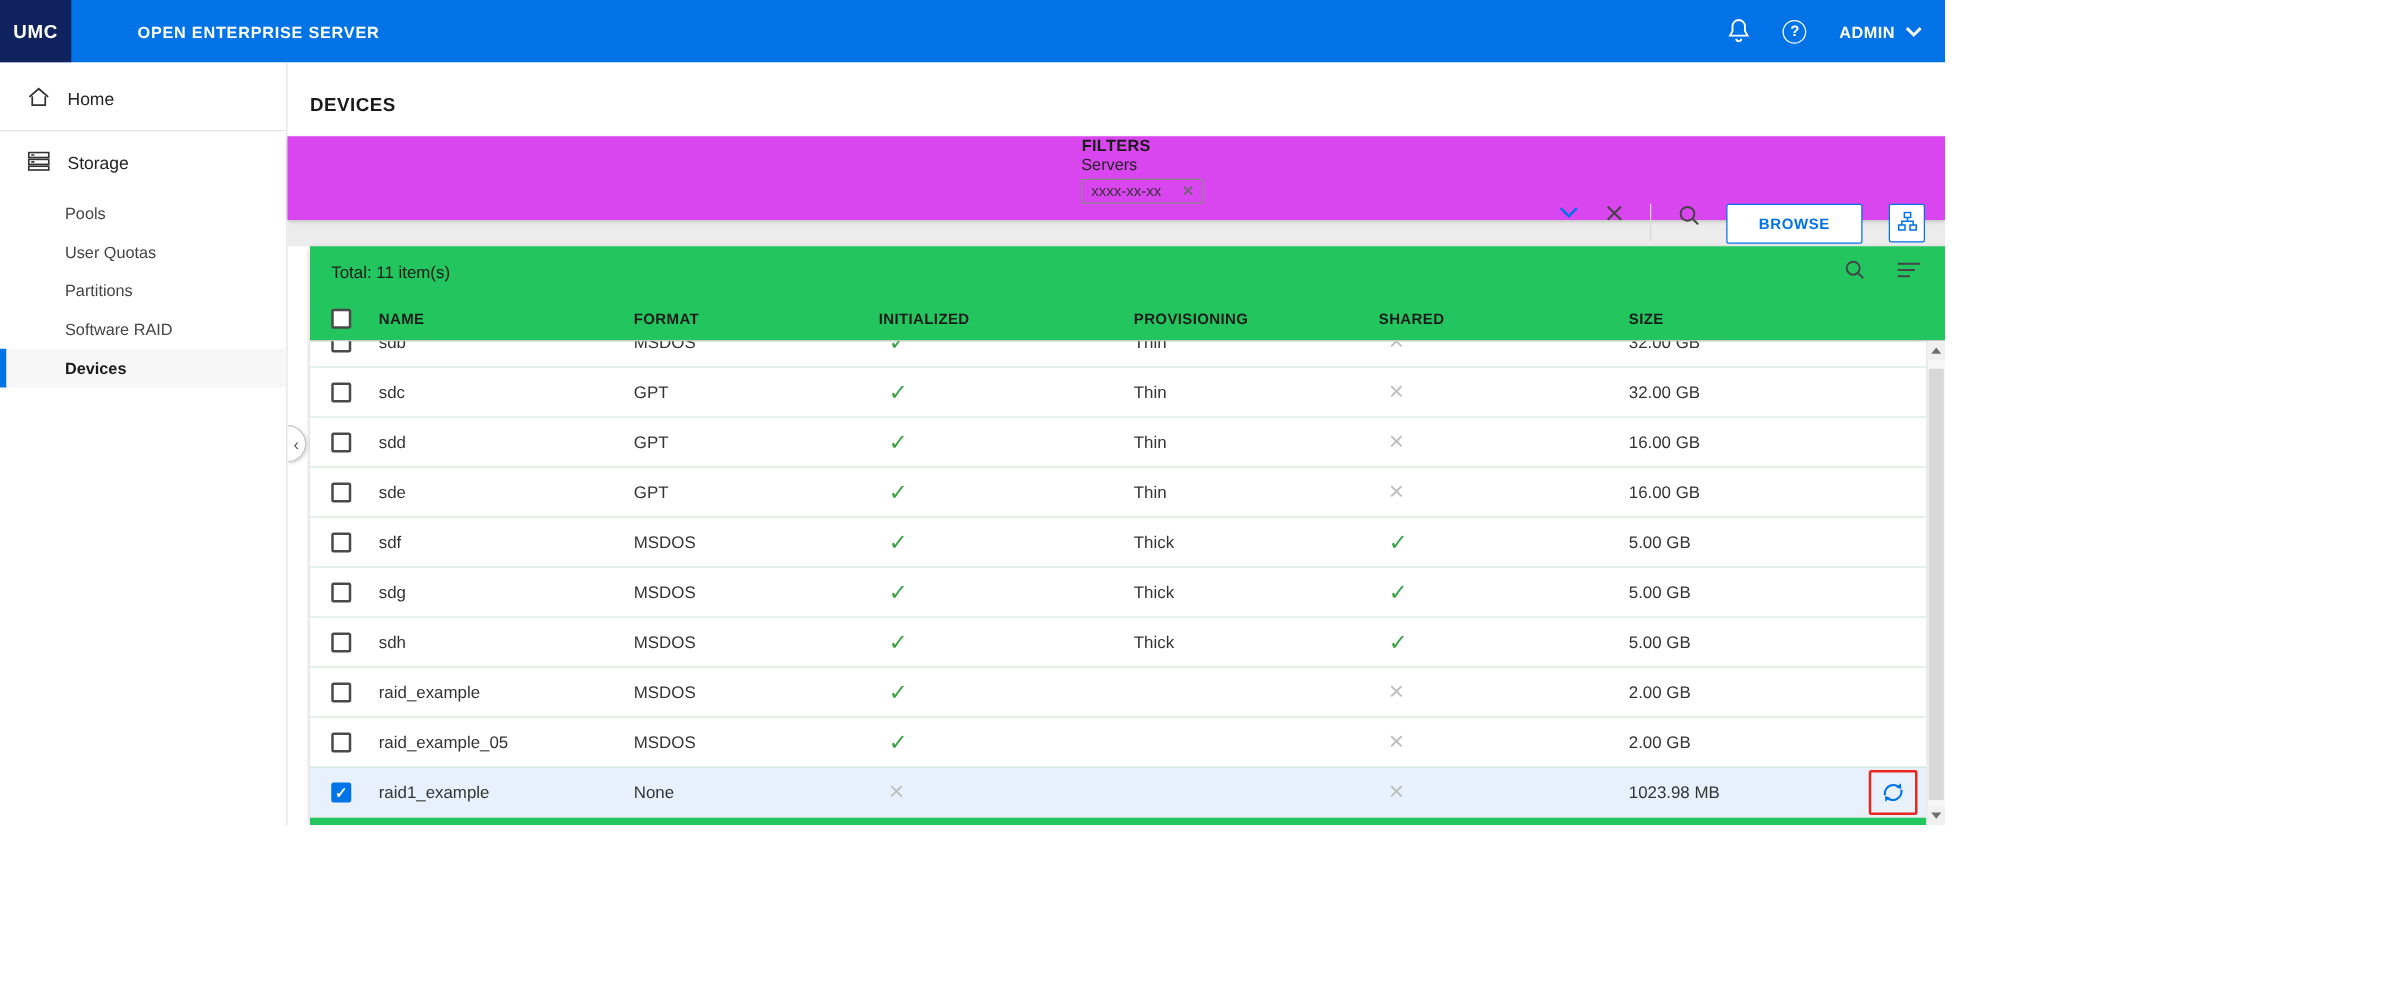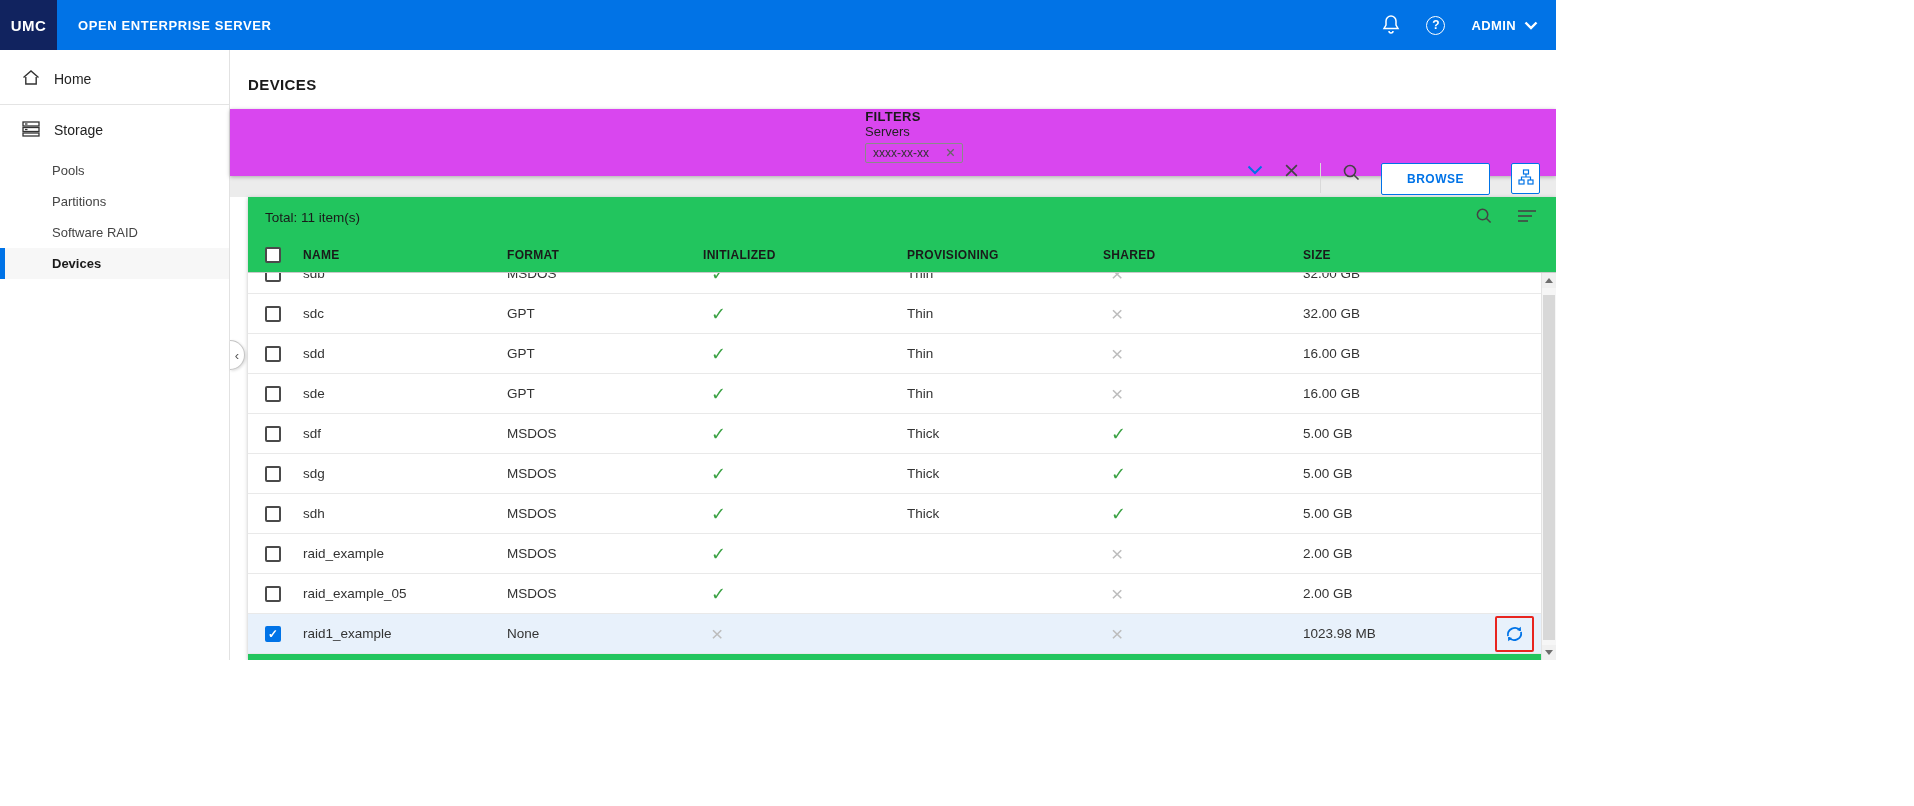--- a/index.html
+++ b/index.html
@@ -1,20 +1,20 @@
 <!DOCTYPE html>
 <html><head>
 <meta charset="utf-8">
 <style>
   * { margin:0; padding:0; box-sizing:border-box; }
   html,body { background:#ffffff; font-family:"Liberation Sans", sans-serif; }
   .app { width:1556px; height:660px; position:relative; background:#fff; overflow:hidden; }
 
   
-  .appbar { height:50px; background:#0173e6; display:flex; align-items:center; }
+  .appbar { height:50px; background:#0173e6; display:flex; align-items:center;gap:32px; }
   .logo-box { width:57px; height:50px; background:#11235f; color:#fff; font-weight:bold;
               font-size:15px; display:flex; align-items:center; justify-content:center; letter-spacing:.5px; }
   .product { color:#fff; font-weight:bold; font-size:13px; letter-spacing:.6px; margin-left:21px; }
   .appbar-right { margin-left:auto; display:flex; align-items:center; gap:26px; margin-right:18px; }
   .icon-btn { background:none; border:none; cursor:pointer; display:flex; align-items:center; }
   .help-circle { width:19px; height:19px; border:1.5px solid #fff; border-radius:50%; color:#fff;
                  font-size:12px; font-weight:bold; display:flex; align-items:center; justify-content:center; }
   .admin { display:flex; align-items:center; gap:8px; color:#fff; font-weight:bold; font-size:13px; letter-spacing:.4px; cursor:pointer; }
 
   
@@ -151,20 +151,21 @@
             <rect x="1" y="1" width="16" height="4"></rect>
               <rect x="1" y="6.5" width="16" height="4"></rect>
               <rect x="1" y="12" width="16" height="3"></rect>
             <line x1="3" y1="3" x2="5.5" y2="3"></line>
               <line x1="3" y1="8.5" x2="5.5" y2="8.5"></line>
           </svg>
         </span>
         <span>Storage</span>
       </div>
       <div class="side-sub">Pools</div>
+      <div class="side-sub">User Quotas</div>
       <div class="side-sub">Partitions</div>
       <div class="side-sub">Software RAID</div>
       <div class="side-sub selected">Devices</div>
     </div>
 
     <div class="collapse-tab">‹</div>
 
     <div class="main">
       <div class="page-title">DEVICES</div>
 

